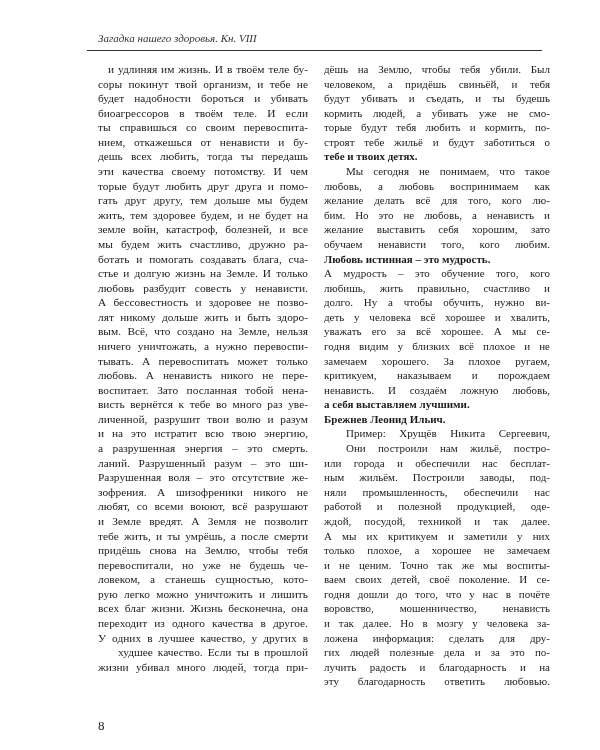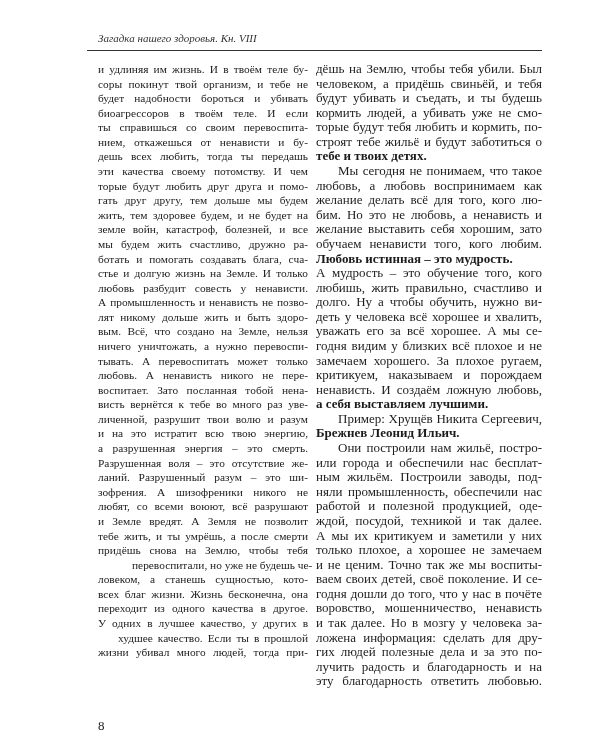--- a/index.html
+++ b/index.html
@@ -38,63 +38,64 @@
   }
 </style>
 </head>
 <body>
 
 <div class="page">
   <div class="running-head">Загадка нашего здоровья. Кн. VIII</div>
   <div class="rule"></div>
 
   <div class="col col-left" id="col-left" style="font-size: 11.3809px;">
-      <span class="line" style="height: 14.5909px; line-height: 14.5909px;">и удлиняя им жизнь. И в твоём теле бу-</span>
+      <span class="line" style="height: 14.5909px; line-height: 14.5909px; margin-left: 10px;">и удлиняя им жизнь. И в твоём теле бу-</span>
       <span class="line" style="height: 14.5909px; line-height: 14.5909px;">соры покинут твой организм, и тебе не</span>
       <span class="line" style="height: 14.5909px; line-height: 14.5909px;">будет надобности бороться и убивать</span>
       <span class="line" style="height: 14.5909px; line-height: 14.5909px;">биоагрессоров в твоём теле. И если</span>
       <span class="line" style="height: 14.5909px; line-height: 14.5909px;">ты справишься со своим перевоспита-</span>
       <span class="line" style="height: 14.5909px; line-height: 14.5909px;">нием, откажешься от ненависти и бу-</span>
       <span class="line" style="height: 14.5909px; line-height: 14.5909px;">дешь всех любить, тогда ты передашь</span>
       <span class="line" style="height: 14.5909px; line-height: 14.5909px;">эти качества своему потомству. И чем</span>
       <span class="line" style="height: 14.5909px; line-height: 14.5909px;">торые будут любить друг друга и помо-</span>
       <span class="line" style="height: 14.5909px; line-height: 14.5909px;">гать друг другу, тем дольше мы будем</span>
       <span class="line" style="height: 14.5909px; line-height: 14.5909px;">жить, тем здоровее будем, и не будет на</span>
       <span class="line" style="height: 14.5909px; line-height: 14.5909px;">земле войн, катастроф, болезней, и все</span>
       <span class="line" style="height: 14.5909px; line-height: 14.5909px;">мы будем жить счастливо, дружно ра-</span>
       <span class="line" style="height: 14.5909px; line-height: 14.5909px;">ботать и помогать создавать блага, сча-</span>
       <span class="line" style="height: 14.5909px; line-height: 14.5909px;">стье и долгую жизнь на Земле. И только</span>
       <span class="line" style="height: 14.5909px; line-height: 14.5909px;">любовь разбудит совесть у ненависти.</span>
-      <span class="line" style="height: 14.5909px; line-height: 14.5909px;">А промышленность и ненависть не позво-</span>
+      <span class="line" style="height: 14.5909px; line-height: 14.5909px;">А бессовестность и здоровее не позво-</span>
       <span class="line" style="height: 14.5909px; line-height: 14.5909px;">лят никому дольше жить и быть здоро-</span>
       <span class="line" style="height: 14.5909px; line-height: 14.5909px;">вым. Всё, что создано на Земле, нельзя</span>
       <span class="line" style="height: 14.5909px; line-height: 14.5909px;">ничего уничтожать, а нужно перевоспи-</span>
       <span class="line" style="height: 14.5909px; line-height: 14.5909px;">тывать. А перевоспитать может только</span>
       <span class="line" style="height: 14.5909px; line-height: 14.5909px;">любовь. А ненависть никого не пере-</span>
       <span class="line" style="height: 14.5909px; line-height: 14.5909px;">воспитает. Зато посланная тобой нена-</span>
       <span class="line" style="height: 14.5909px; line-height: 14.5909px;">висть вернётся к тебе во много раз уве-</span>
       <span class="line" style="height: 14.5909px; line-height: 14.5909px;">личенной, разрушит твои волю и разум</span>
       <span class="line" style="height: 14.5909px; line-height: 14.5909px;">и на это истратит всю твою энергию,</span>
       <span class="line" style="height: 14.5909px; line-height: 14.5909px;">а разрушенная энергия – это смерть.</span>
+      <span class="line" style="height: 14.5909px; line-height: 14.5909px;">ланий. Разрушенный разум – это ши-</span>
       <span class="line" style="height: 14.5909px; line-height: 14.5909px;">Разрушенная воля – это отсутствие же-</span>
-      <span class="line" style="height: 14.5909px; line-height: 14.5909px;">ланий. Разрушенный разум – это ши-</span>
       <span class="line" style="height: 14.5909px; line-height: 14.5909px;">зофрения. А шизофреники никого не</span>
       <span class="line" style="height: 14.5909px; line-height: 14.5909px;">любят, со всеми воюют, всё разрушают</span>
       <span class="line" style="height: 14.5909px; line-height: 14.5909px;">и Земле вредят. А Земля не позволит</span>
       <span class="line" style="height: 14.5909px; line-height: 14.5909px;">тебе жить, и ты умрёшь, а после смерти</span>
       <span class="line" style="height: 14.5909px; line-height: 14.5909px;">придёшь снова на Землю, чтобы тебя</span>
-      <span class="line" style="height: 14.5909px; line-height: 14.5909px; margin-left: 34px;">перевоспитали, но уже не будешь че-</span>
+      <span class="line" style="height: 14.5909px; line-height: 14.5909px;">перевоспитали, но уже не будешь че-</span>
       <span class="line" style="height: 14.5909px; line-height: 14.5909px;">ловеком, а станешь сущностью, кото-</span>
+      <span class="line" style="height: 14.5909px; line-height: 14.5909px;">рую легко можно уничтожить и лишить</span>
       <span class="line" style="height: 14.5909px; line-height: 14.5909px;">всех благ жизни. Жизнь бесконечна, она</span>
       <span class="line" style="height: 14.5909px; line-height: 14.5909px;">переходит из одного качества в другое.</span>
       <span class="line" style="height: 14.5909px; line-height: 14.5909px;">У одних в лучшее качество, у других в</span>
       <span class="line" style="height: 14.5909px; line-height: 14.5909px; margin-left: 20px;">худшее качество. Если ты в прошлой</span>
       <span class="line" style="height: 14.5909px; line-height: 14.5909px;">жизни убивал много людей, тогда при-</span>
     </div>
-  <div class="col col-right" id="col-right" style="font-size: 13px;">
+  <div class="col col-right" id="col-right" style="font-size: 11px; margin-left: 8px;">
       <span class="line" style="height: 14.5909px; line-height: 14.5909px;">дёшь на Землю, чтобы тебя убили. Был</span>
       <span class="line" style="height: 14.5909px; line-height: 14.5909px;">человеком, а придёшь свиньёй, и тебя</span>
       <span class="line" style="height: 14.5909px; line-height: 14.5909px;">будут убивать и съедать, и ты будешь</span>
       <span class="line" style="height: 14.5909px; line-height: 14.5909px;">кормить людей, а убивать уже не смо-</span>
       <span class="line" style="height: 14.5909px; line-height: 14.5909px;">торые будут тебя любить и кормить, по-</span>
       <span class="line" style="height: 14.5909px; line-height: 14.5909px;">строят тебе жильё и будут заботиться о</span>
       <span class="line last" style="height: 14.5909px; line-height: 14.5909px;">тебе и твоих детях.</span>
       <span class="line indent" style="height: 14.5909px; line-height: 14.5909px;">Мы сегодня не понимаем, что такое</span>
       <span class="line" style="height: 14.5909px; line-height: 14.5909px;">любовь, а любовь воспринимаем как</span>
       <span class="line" style="height: 14.5909px; line-height: 14.5909px;">желание делать всё для того, кого лю-</span>
@@ -105,22 +106,22 @@
       <span class="line" style="height: 14.5909px; line-height: 14.5909px;">А мудрость – это обучение того, кого</span>
       <span class="line" style="height: 14.5909px; line-height: 14.5909px;">любишь, жить правильно, счастливо и</span>
       <span class="line" style="height: 14.5909px; line-height: 14.5909px;">долго. Ну а чтобы обучить, нужно ви-</span>
       <span class="line" style="height: 14.5909px; line-height: 14.5909px;">деть у человека всё хорошее и хвалить,</span>
       <span class="line" style="height: 14.5909px; line-height: 14.5909px;">уважать его за всё хорошее. А мы се-</span>
       <span class="line" style="height: 14.5909px; line-height: 14.5909px;">годня видим у близких всё плохое и не</span>
       <span class="line" style="height: 14.5909px; line-height: 14.5909px;">замечаем хорошего. За плохое ругаем,</span>
       <span class="line" style="height: 14.5909px; line-height: 14.5909px;">критикуем, наказываем и порождаем</span>
       <span class="line" style="height: 14.5909px; line-height: 14.5909px;">ненависть. И создаём ложную любовь,</span>
       <span class="line last" style="height: 14.5909px; line-height: 14.5909px;">а себя выставляем лучшими.</span>
+      <span class="line last" style="height: 14.5909px; line-height: 14.5909px;">Брежнев Леонид Ильич.</span>
       <span class="line indent" style="height: 14.5909px; line-height: 14.5909px;">Пример: Хрущёв Никита Сергеевич,</span>
-      <span class="line last" style="height: 14.5909px; line-height: 14.5909px;">Брежнев Леонид Ильич.</span>
       <span class="line indent" style="height: 14.5909px; line-height: 14.5909px;">Они построили нам жильё, постро-</span>
       <span class="line" style="height: 14.5909px; line-height: 14.5909px;">или города и обеспечили нас бесплат-</span>
       <span class="line" style="height: 14.5909px; line-height: 14.5909px;">ным жильём. Построили заводы, под-</span>
       <span class="line" style="height: 14.5909px; line-height: 14.5909px;">няли промышленность, обеспечили нас</span>
       <span class="line" style="height: 14.5909px; line-height: 14.5909px;">работой и полезной продукцией, оде-</span>
       <span class="line" style="height: 14.5909px; line-height: 14.5909px;">ждой, посудой, техникой и так далее.</span>
       <span class="line" style="height: 14.5909px; line-height: 14.5909px;">А мы их критикуем и заметили у них</span>
       <span class="line" style="height: 14.5909px; line-height: 14.5909px;">только плохое, а хорошее не замечаем</span>
       <span class="line" style="height: 14.5909px; line-height: 14.5909px;">и не ценим. Точно так же мы воспиты-</span>
       <span class="line" style="height: 14.5909px; line-height: 14.5909px;">ваем своих детей, своё поколение. И се-</span>

